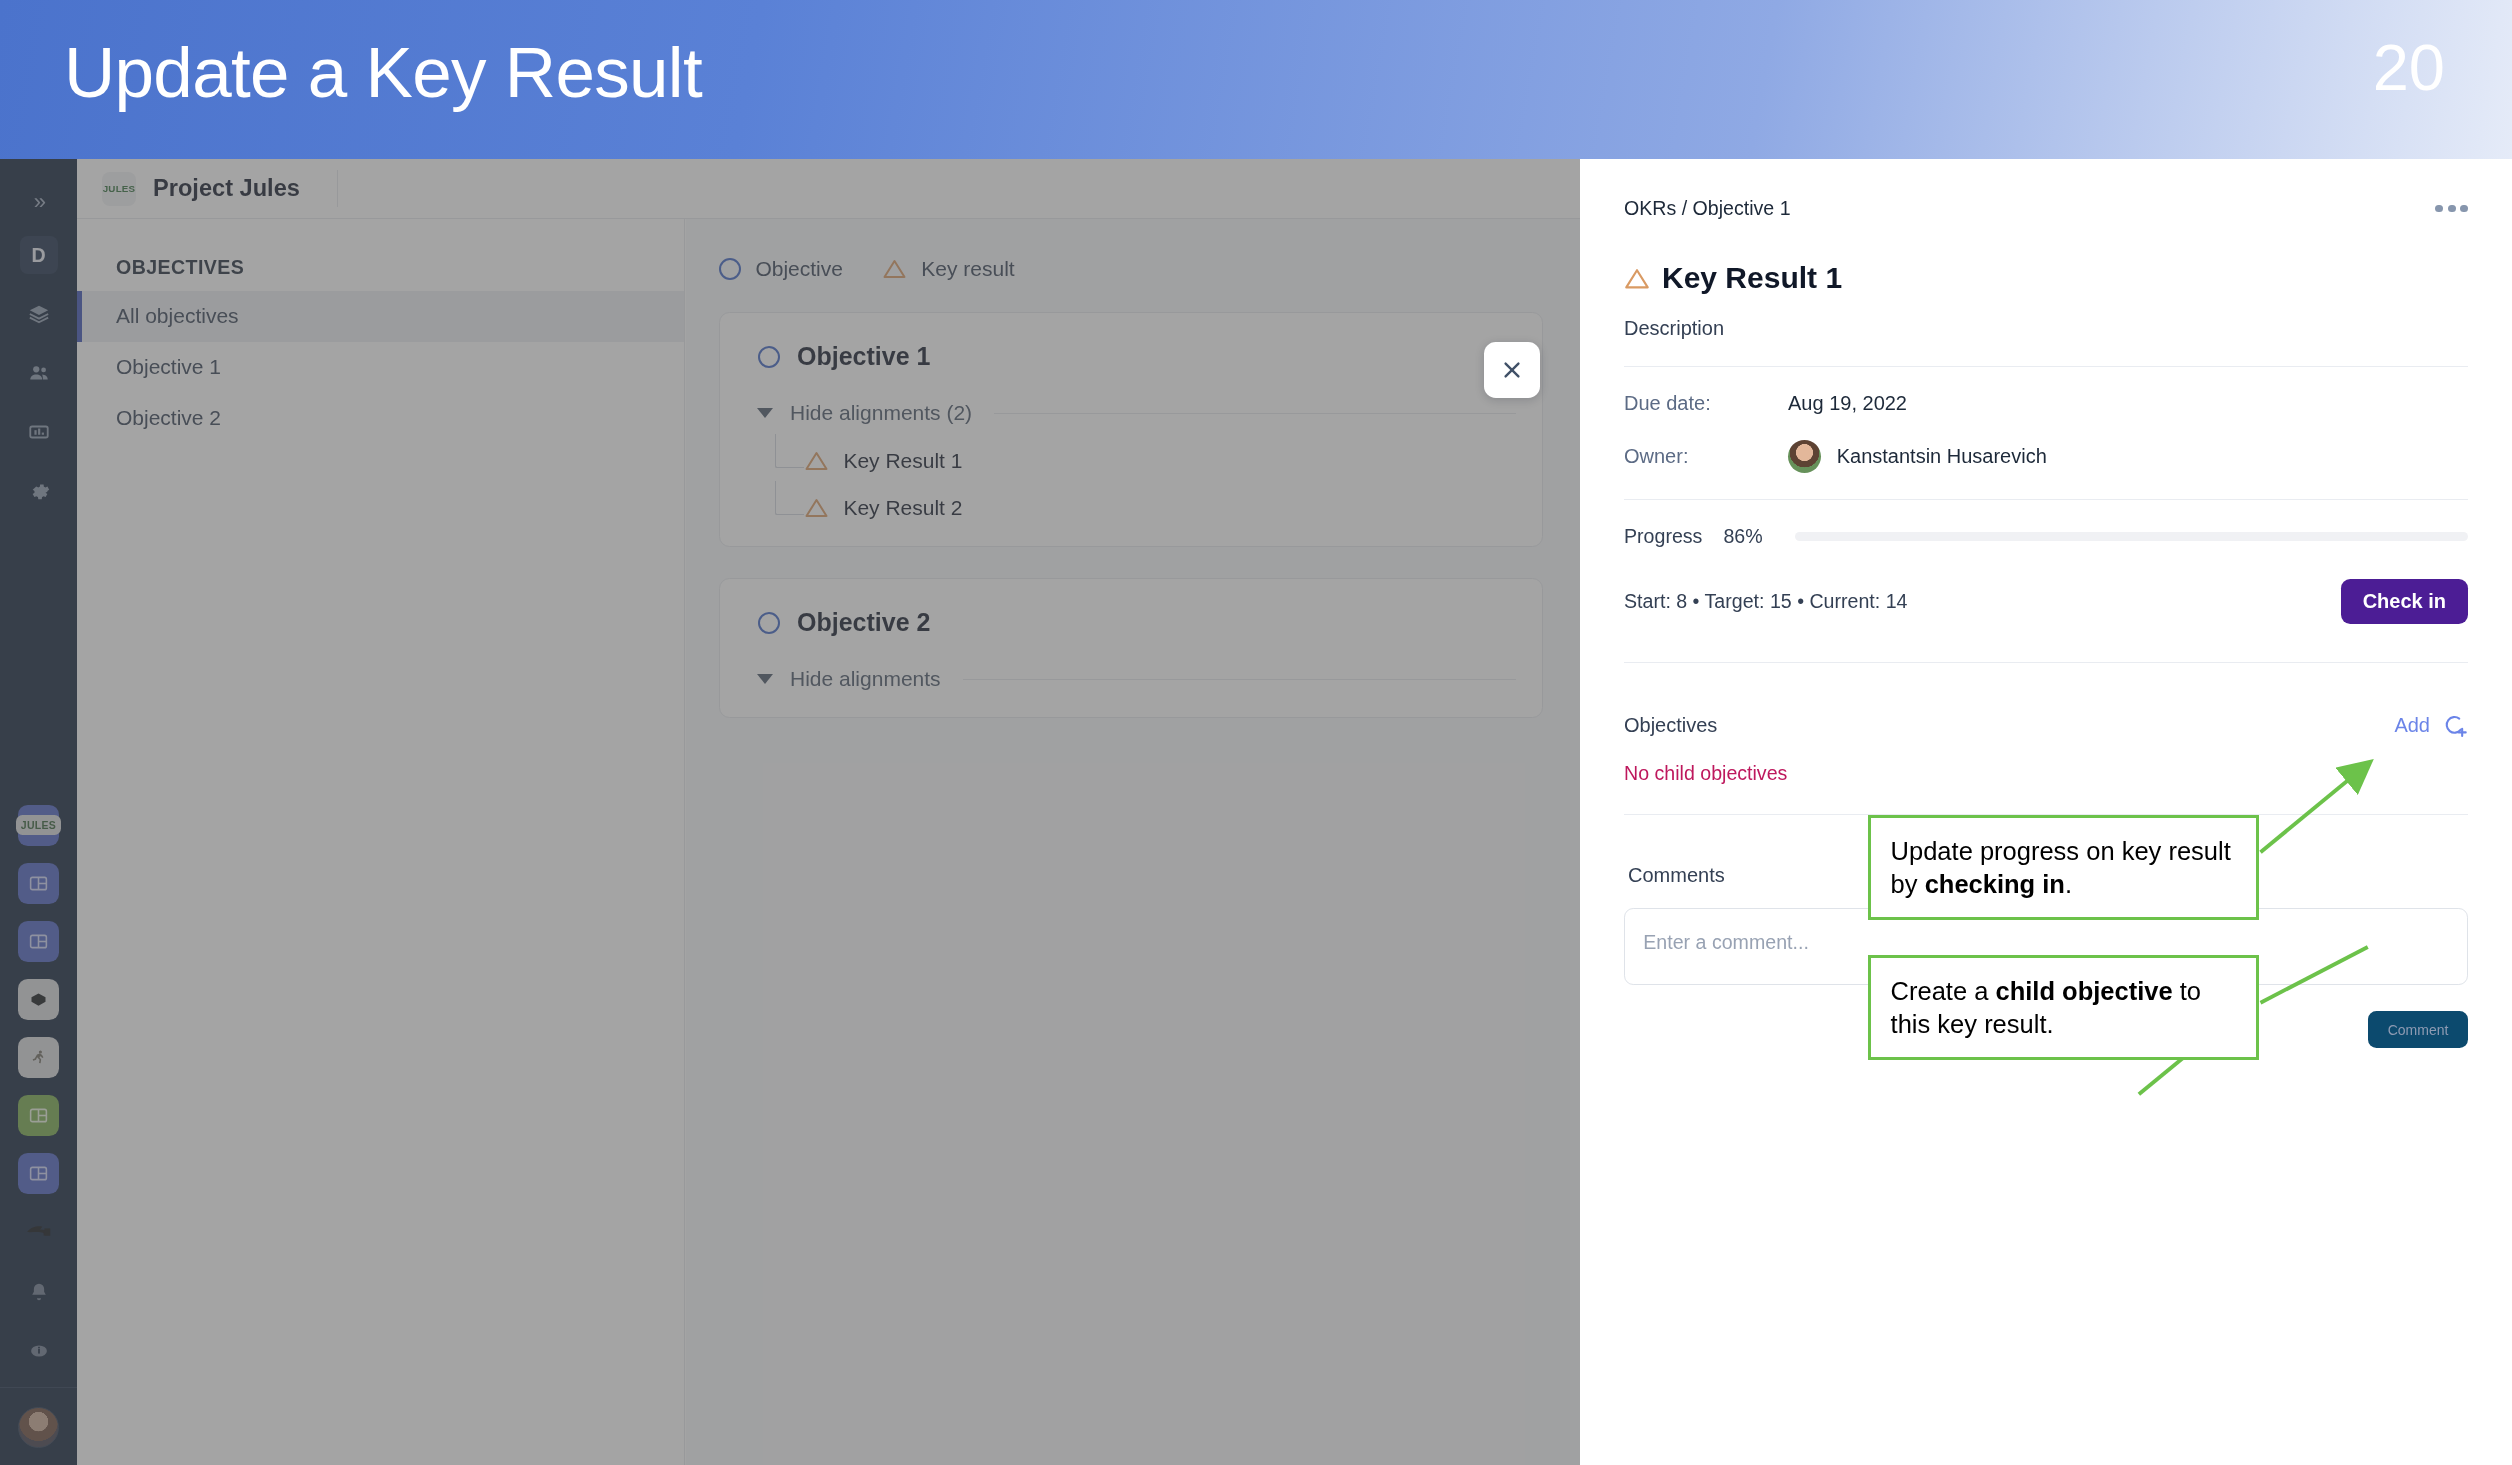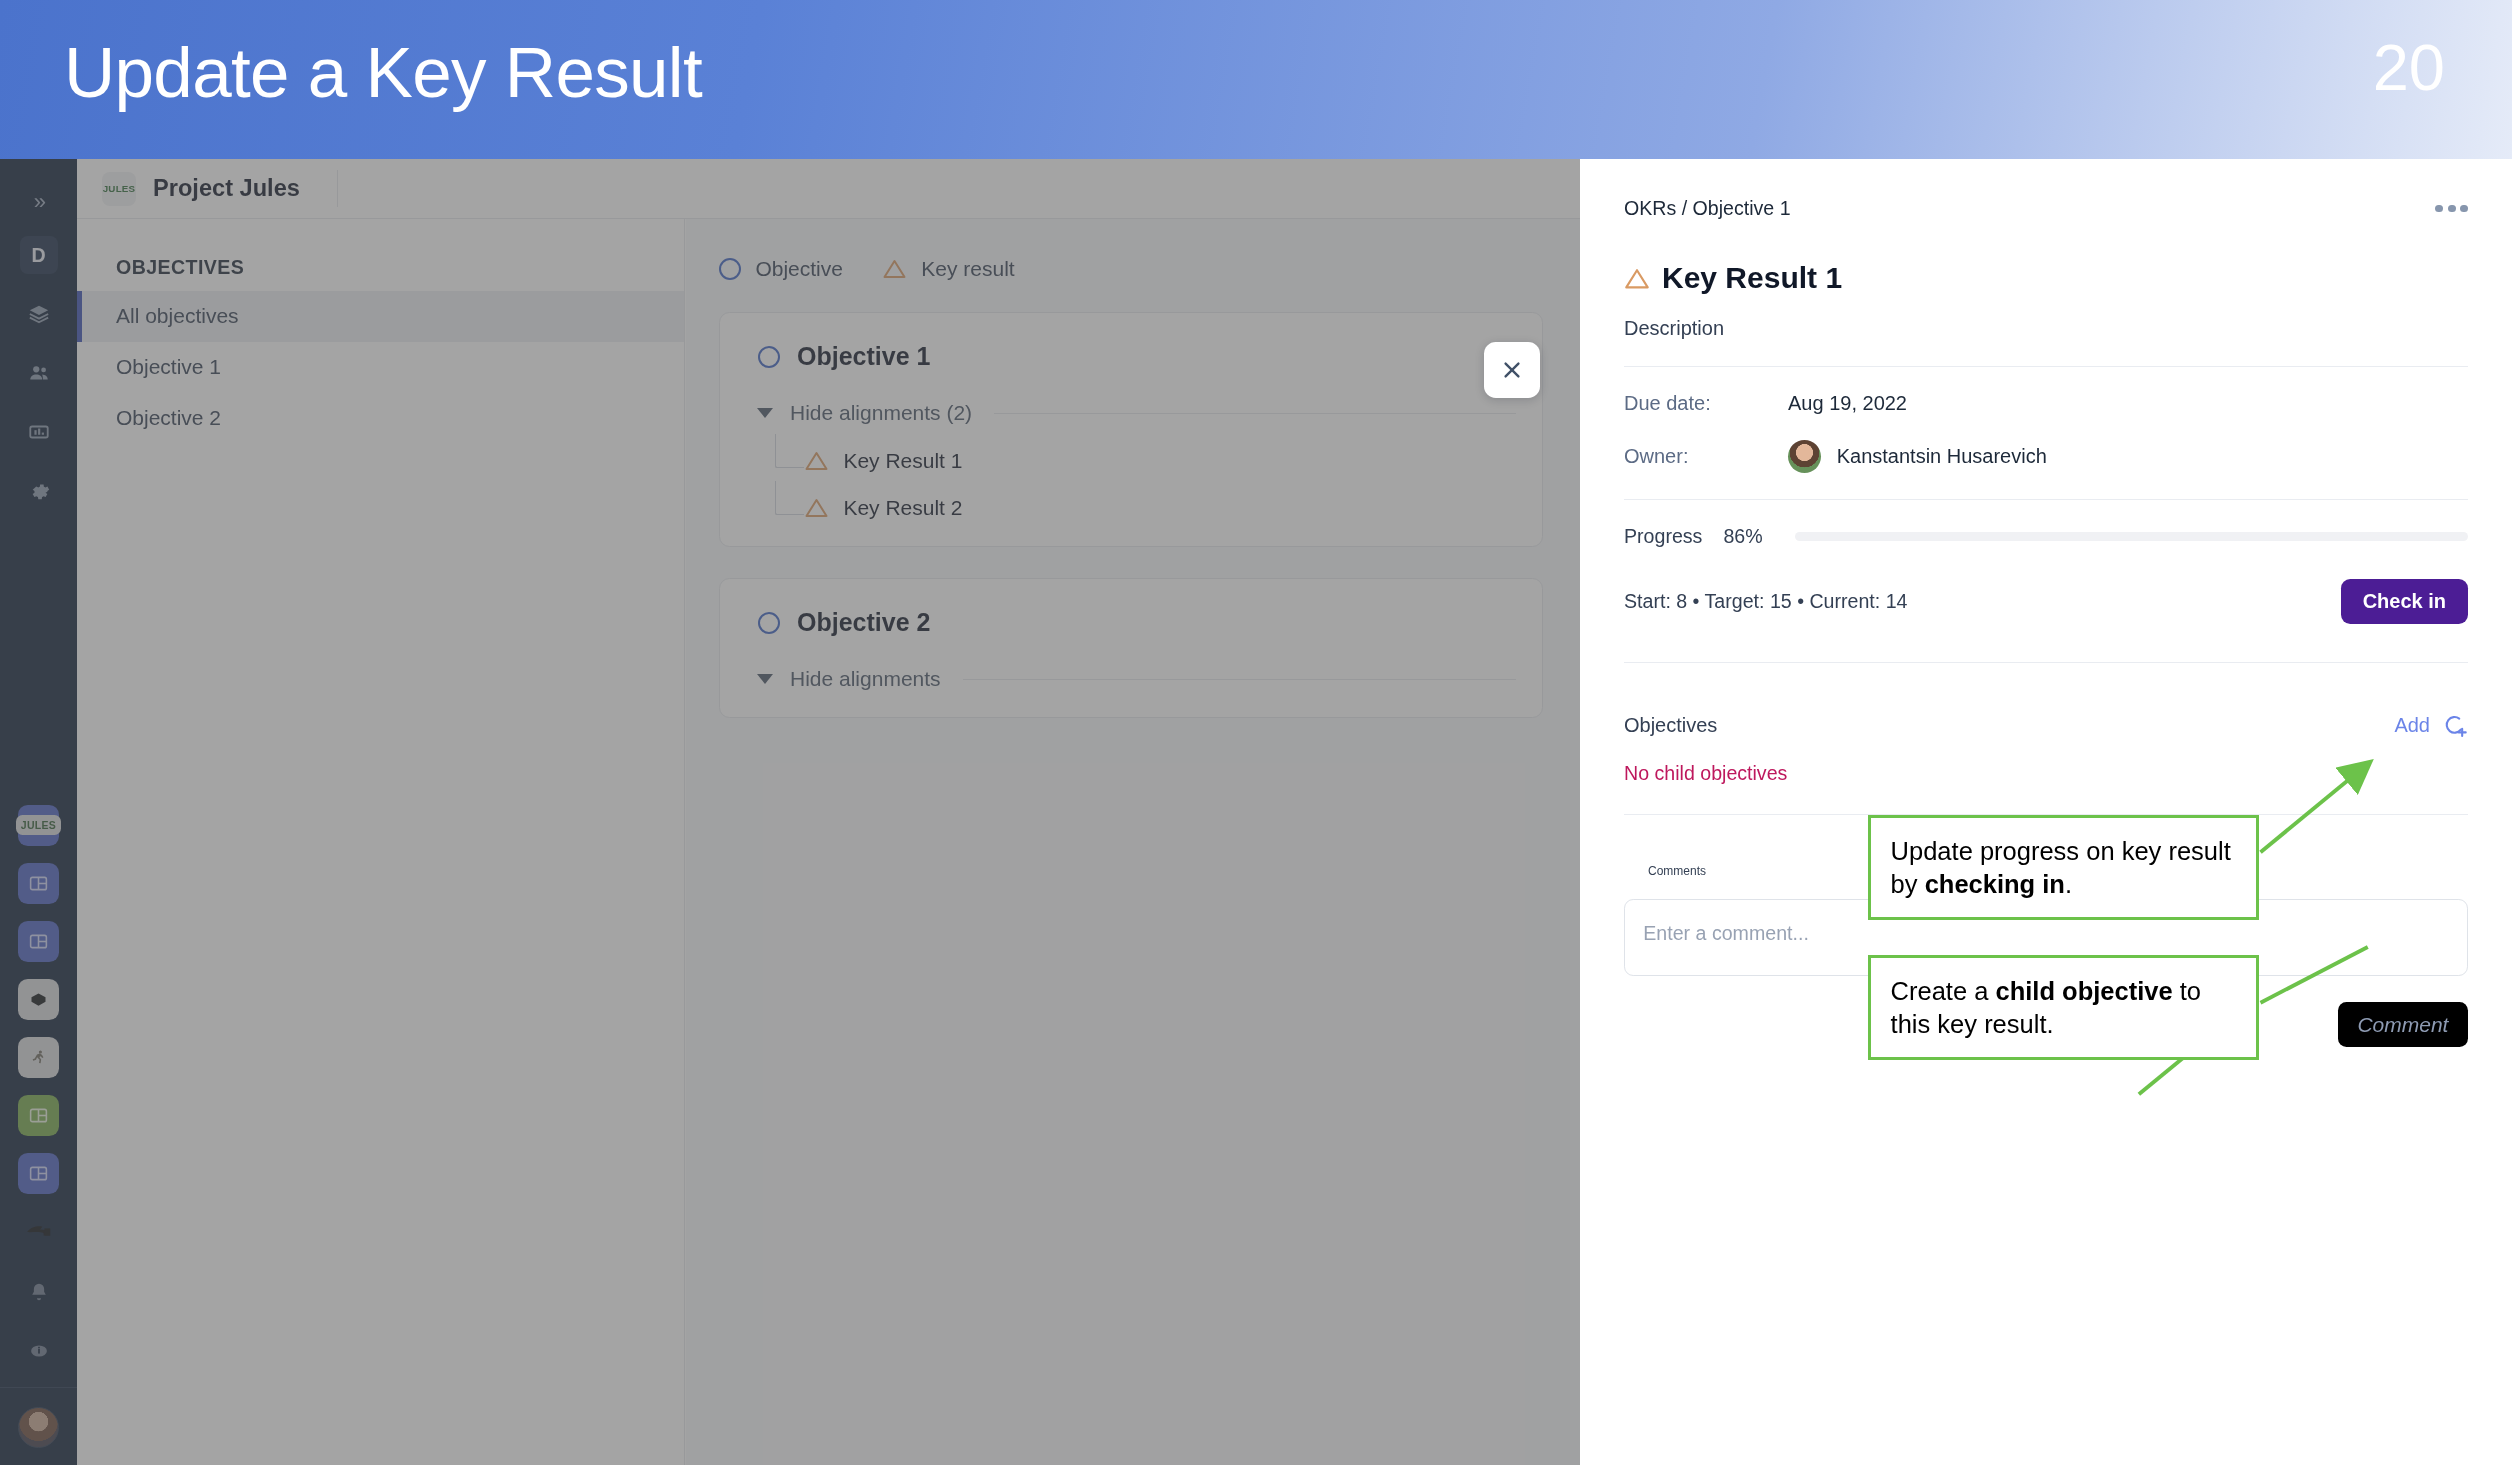--- a/index.html
+++ b/index.html
@@ -213,30 +213,30 @@
 
   .objectives-row {
     display: flex; align-items: center; justify-content: space-between;
     padding: 0 44px 0 44px; margin-top: 50px;
   }
   .sec-label { font-size: 20px; color: #344054; }
   .add-link { display: flex; align-items: center; gap: 13px; color: #6b84e8; font-size: 20px; }
   .add-link svg { width: 25px; height: 25px; }
   .nochild { padding-left: 44px; margin-top: 23.6px; font-size: 19.6px; color: #be185d; }
 
-  .comments-label { padding-left: 68px; margin-top: 50px; font-size: 12px; color: #344054; }
+  .comments-label { padding-left: 48px; margin-top: 50px; font-size: 20px; color: #344054; }
   .comment-box {
     margin: 21px 44px 0 44px; height: 77px; border: 0.7px solid #dfe3e9;
     border-radius: 9.2px; display: flex; align-items: flex-start;
   }
   .comment-box span { padding: 21.6px 0 0 18.3px; font-size: 19.6px; color: #98a2b3; }
   .comment-btn-row { display: flex; justify-content: flex-end; padding: 26px 44px 0 44px; }
   .comment-btn {
-    background: #000000; color: #8e9bb3; font-size: 21px;
-    padding: 10.5px 19.6px; border-radius: 8.5px; border: none; font-style: italic;
+    background: #0c4a6e; color: #8e9bb3; font-size: 14px;
+    padding: 10.5px 19.6px; border-radius: 8.5px; border: none;
   }
 
   
   .anno {
     position: absolute; background: #ffffff; border: 3.3px solid #6cc24a;
     z-index: 90; padding: 17px 19.6px; font-size: 25.5px; color: #000000; line-height: 1.28;
   }
   .anno b { font-weight: 700; }
   .anno-1 { left: 1868px; top: 656px; width: 391px; }
   .anno-2 { left: 1868px; top: 796px; width: 391px; }

